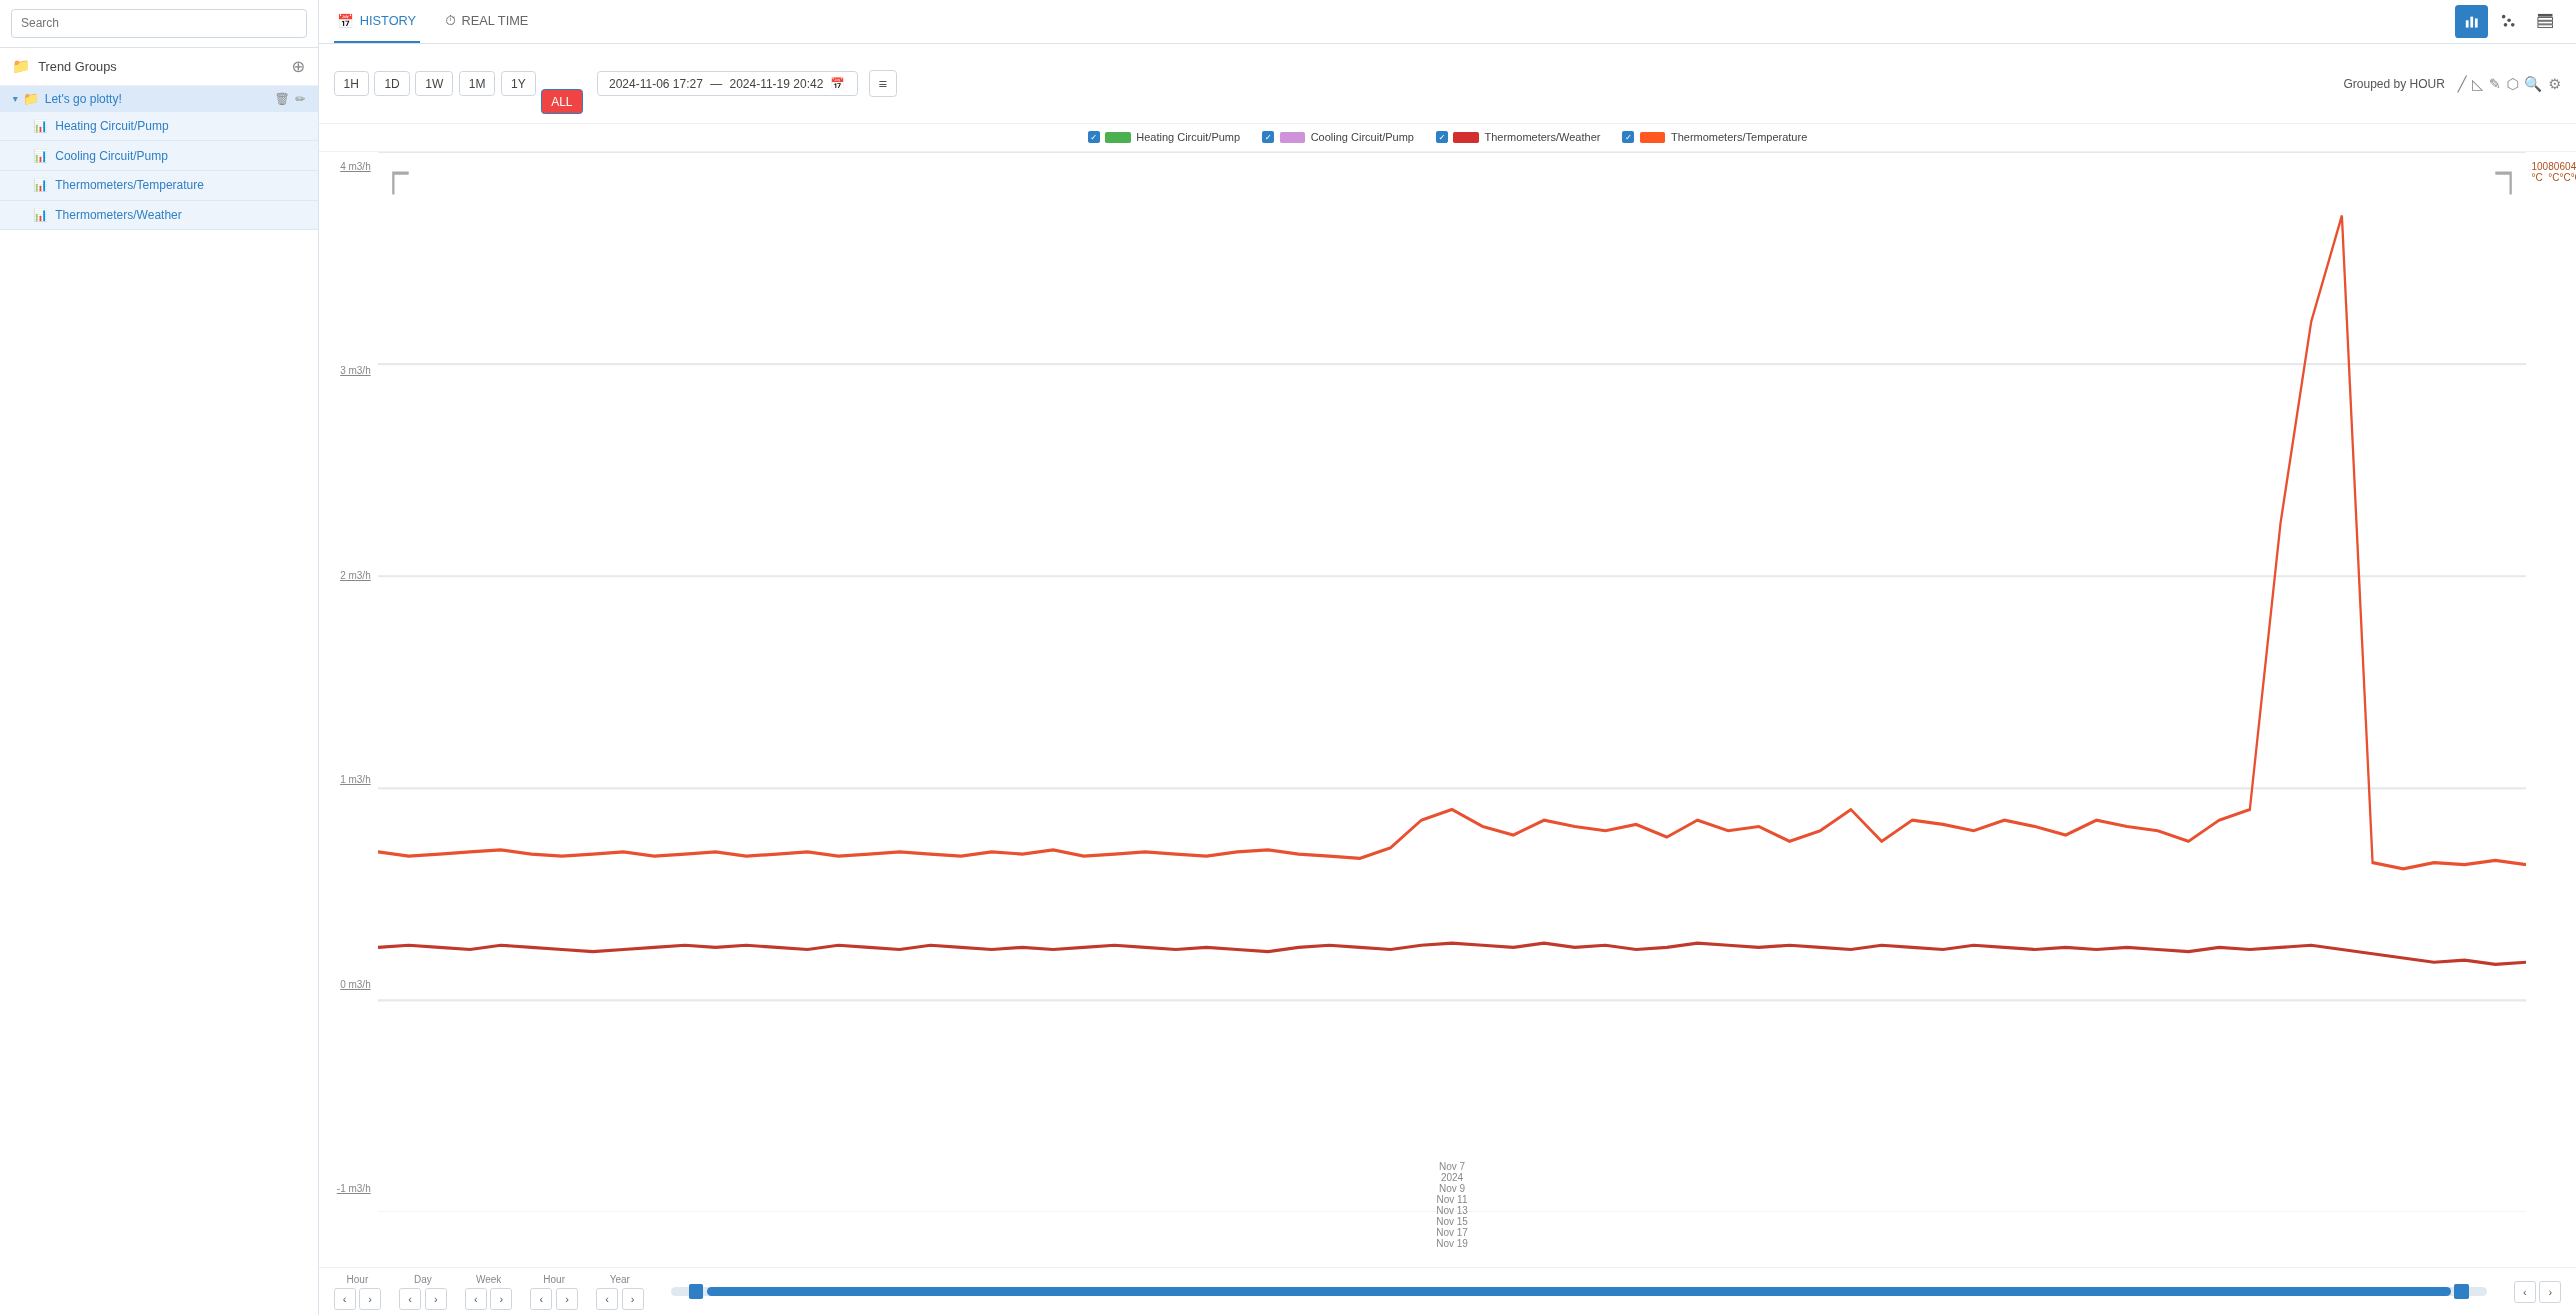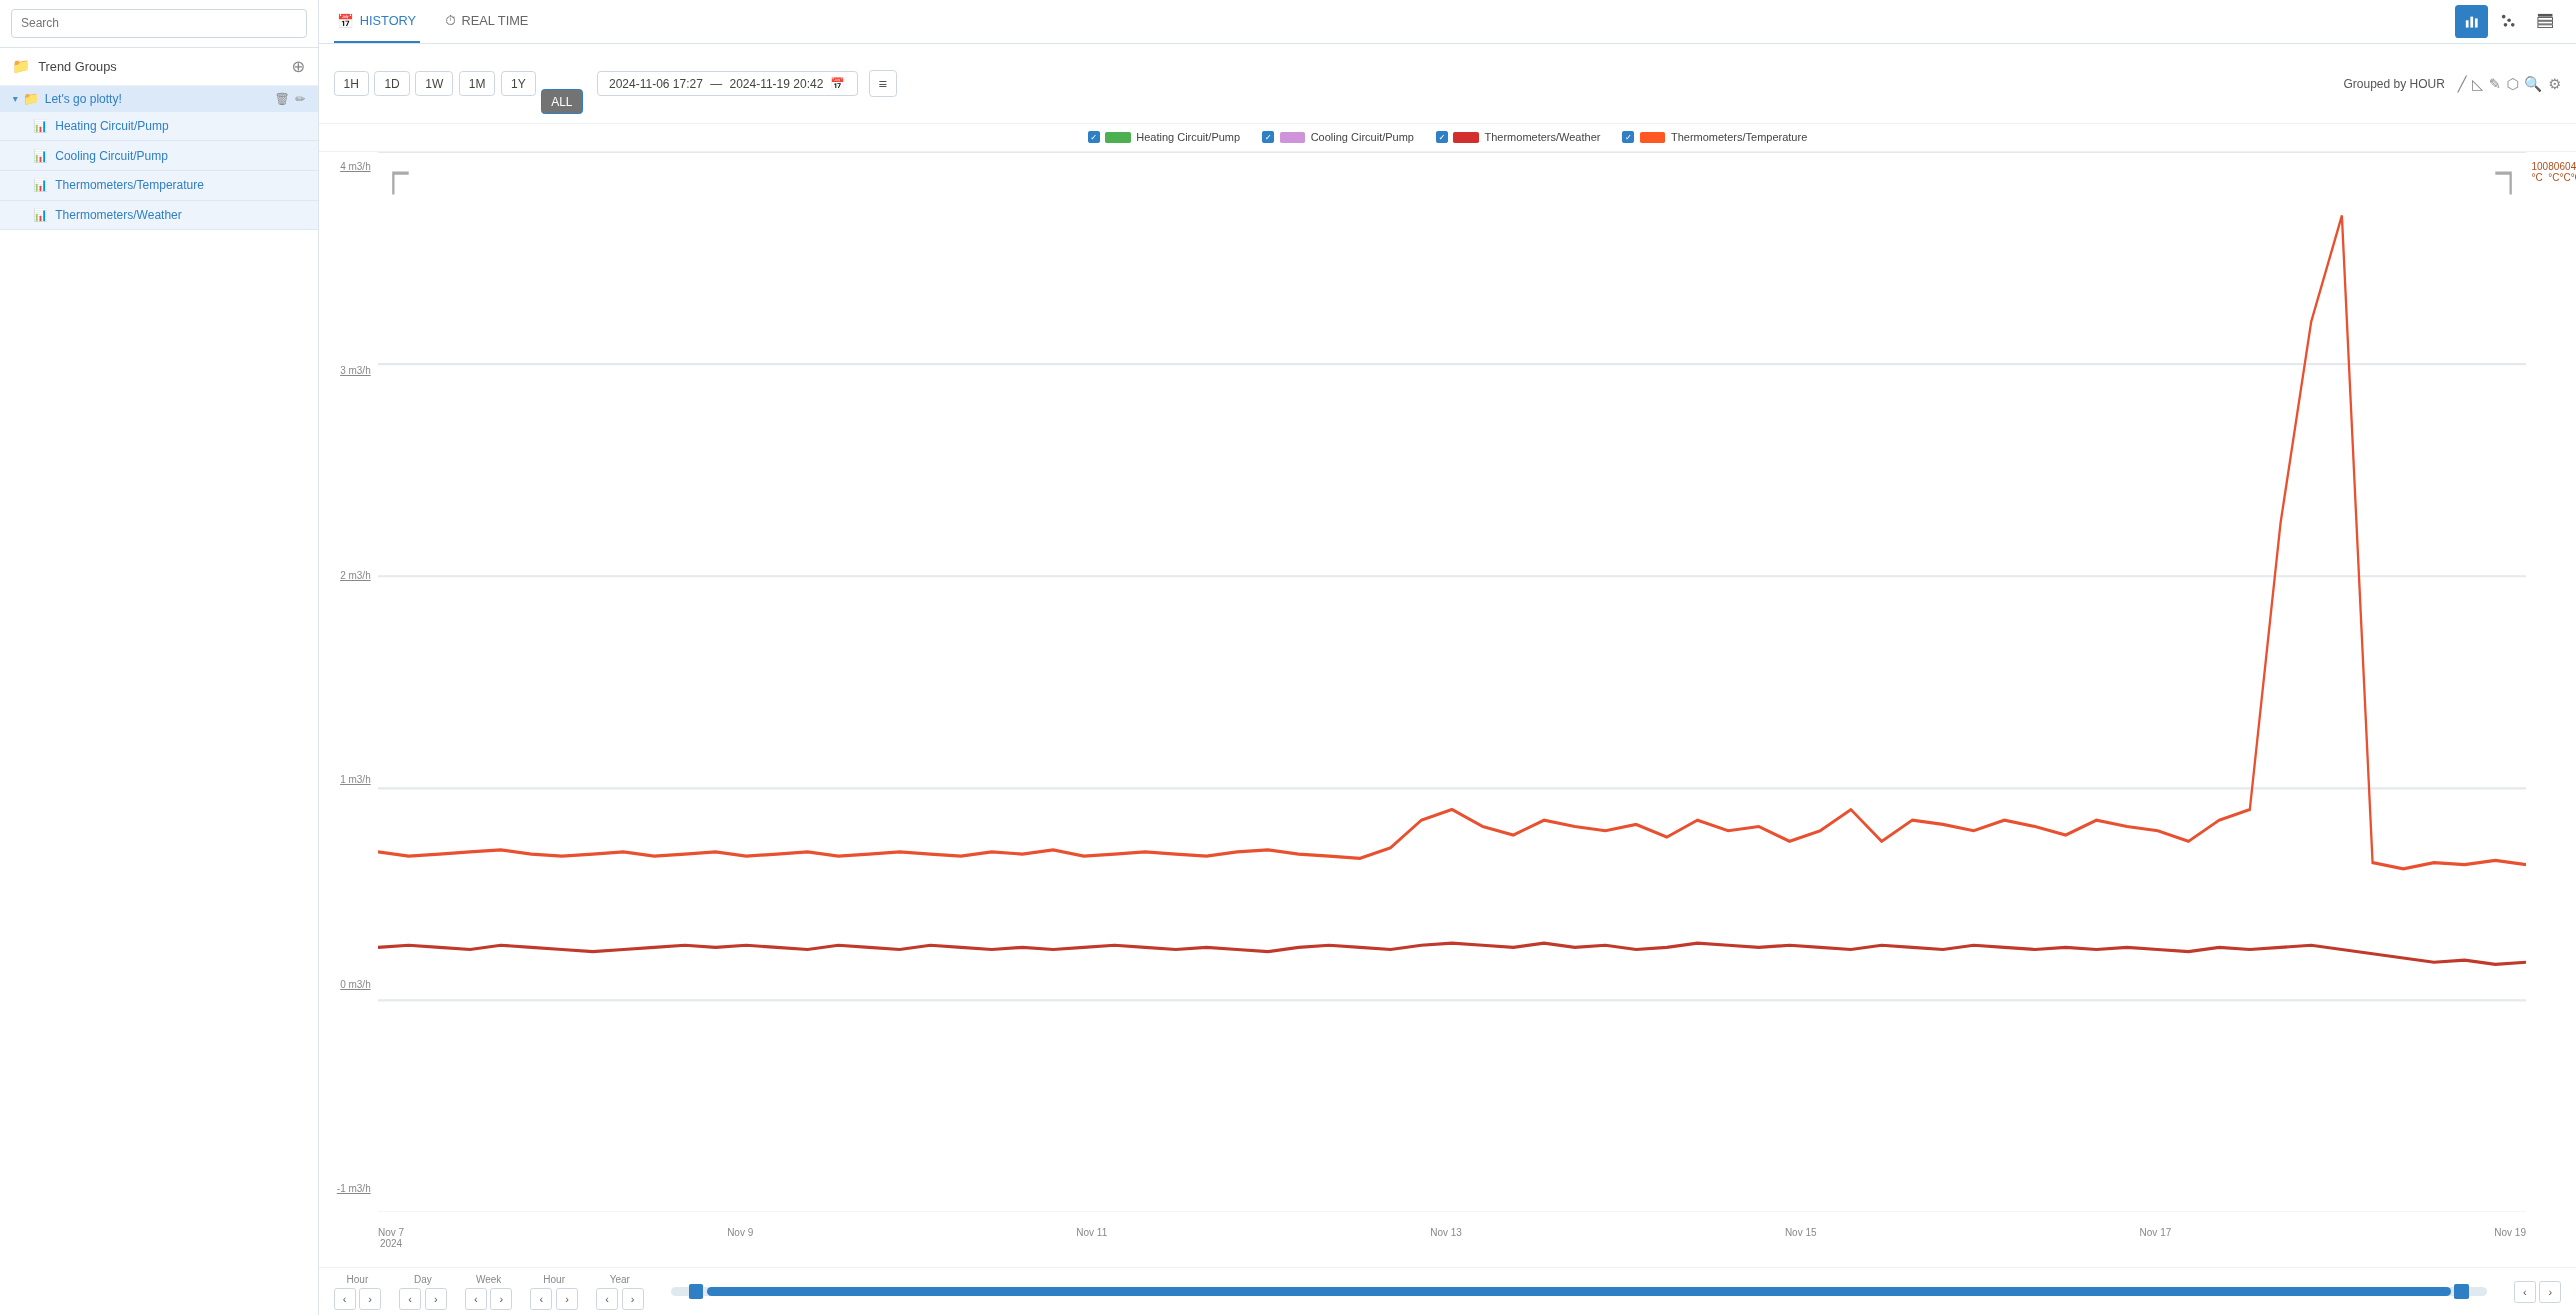--- a/index.html
+++ b/index.html
@@ -155,21 +155,21 @@
     .time-btn {
       padding: 4.6px 9px;
       border: 0.9px solid #cdd5de;
       border-radius: 3.6px;
       background: #fff;
       cursor: pointer;
       font-size: 12px;
       color: #444;
     }
     .time-btn.active {
-      background: #737373;
+      background: #ef4444;
       color: #fff;
       border-color: #2e7fc4;
       margin-top: 36px;
     }
     .date-range {
       display: flex;
       align-items: center;
       gap: 7.3px;
       margin-left: 9px;
       padding: 4.6px 11px;
@@ -273,20 +273,21 @@
 
     .x-axis-labels {
       position: absolute;
       bottom: 36px;
       left: 59px;
       right: 50px;
       display: flex;
       justify-content: space-between;
       font-size: 10px;
       color: #888;
+      flex-direction: column;
     }
     .x-label { text-align: center; }
 
     
     .bottom-nav {
       background: #fff;
       border-top: 0.9px solid #eef0f3;
       padding: 5.5px 14.6px;
       display: flex;
       align-items: center;

